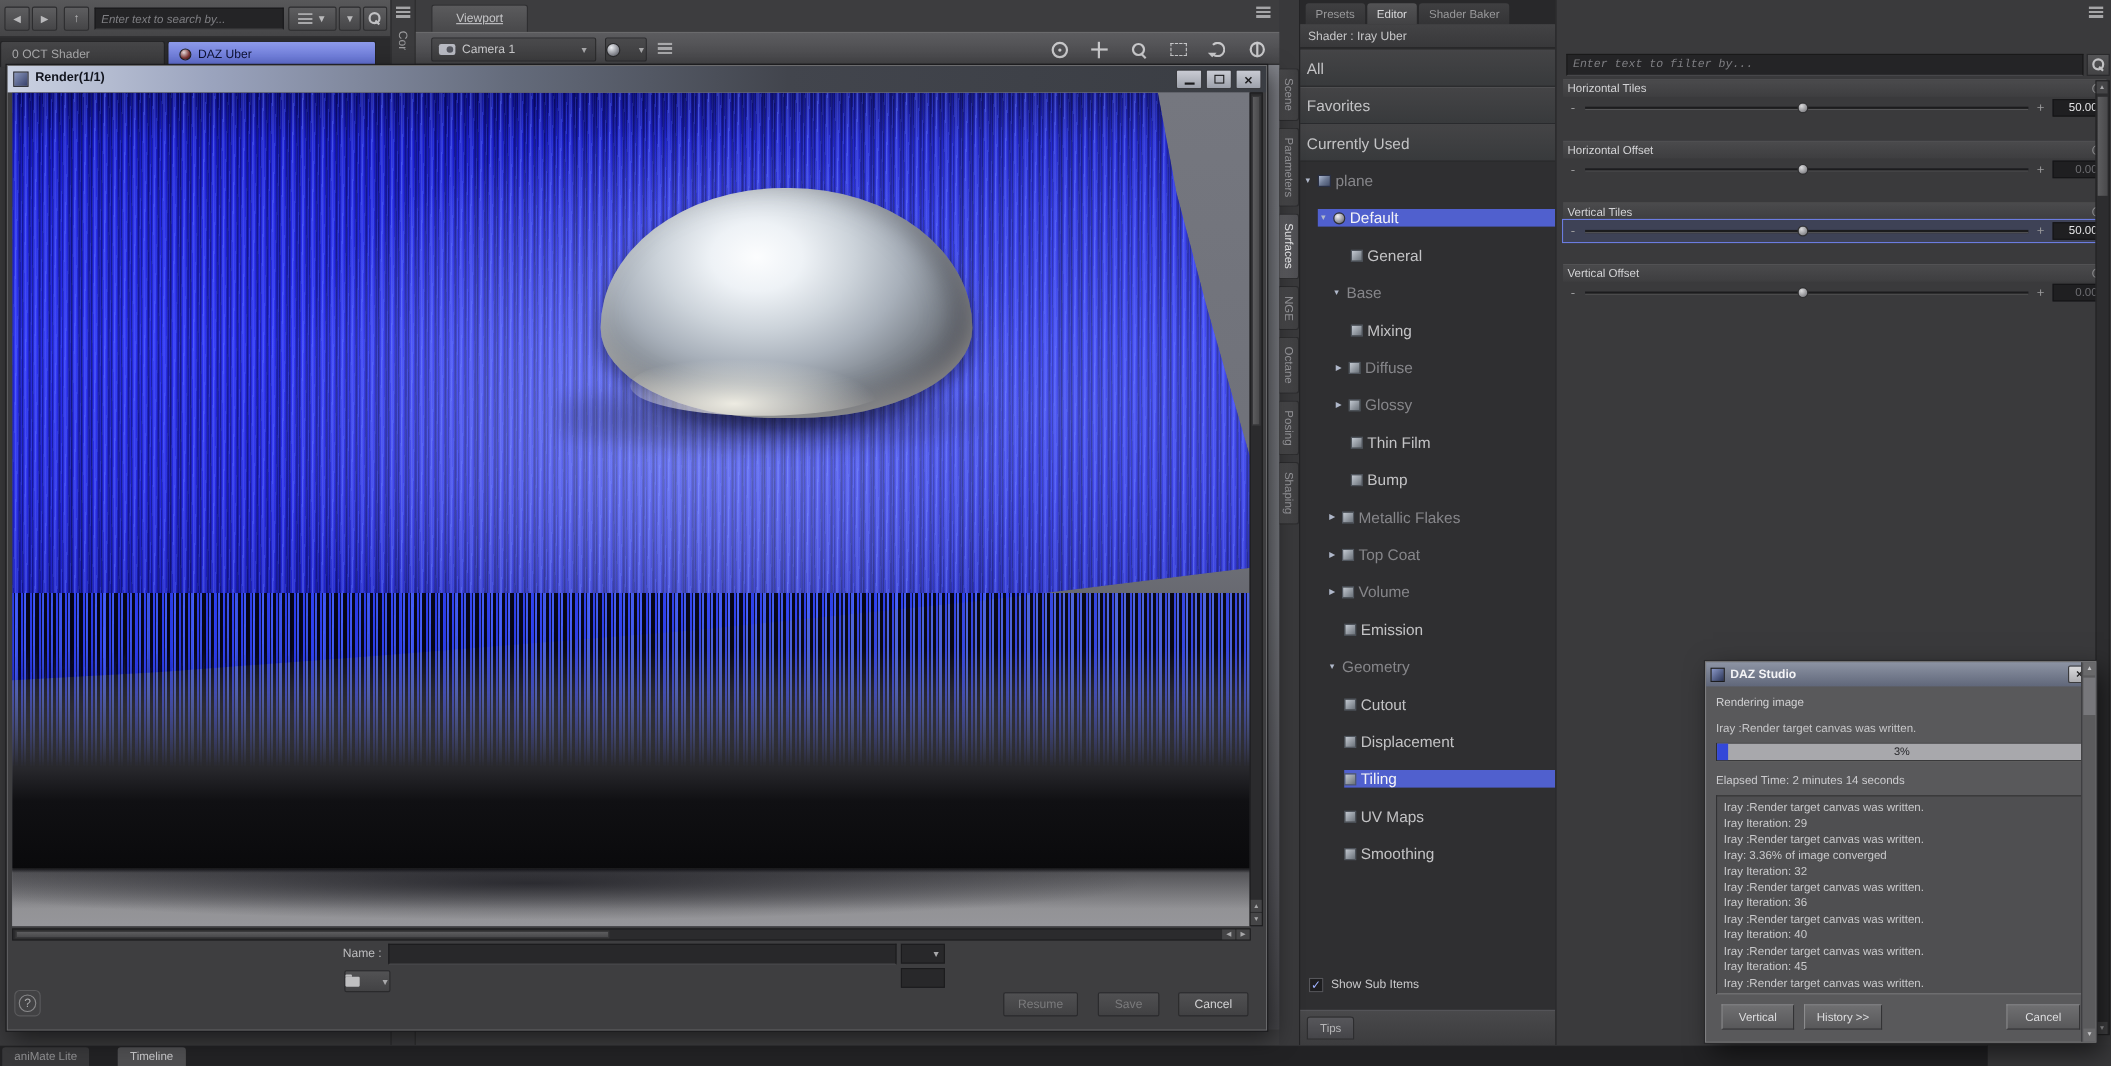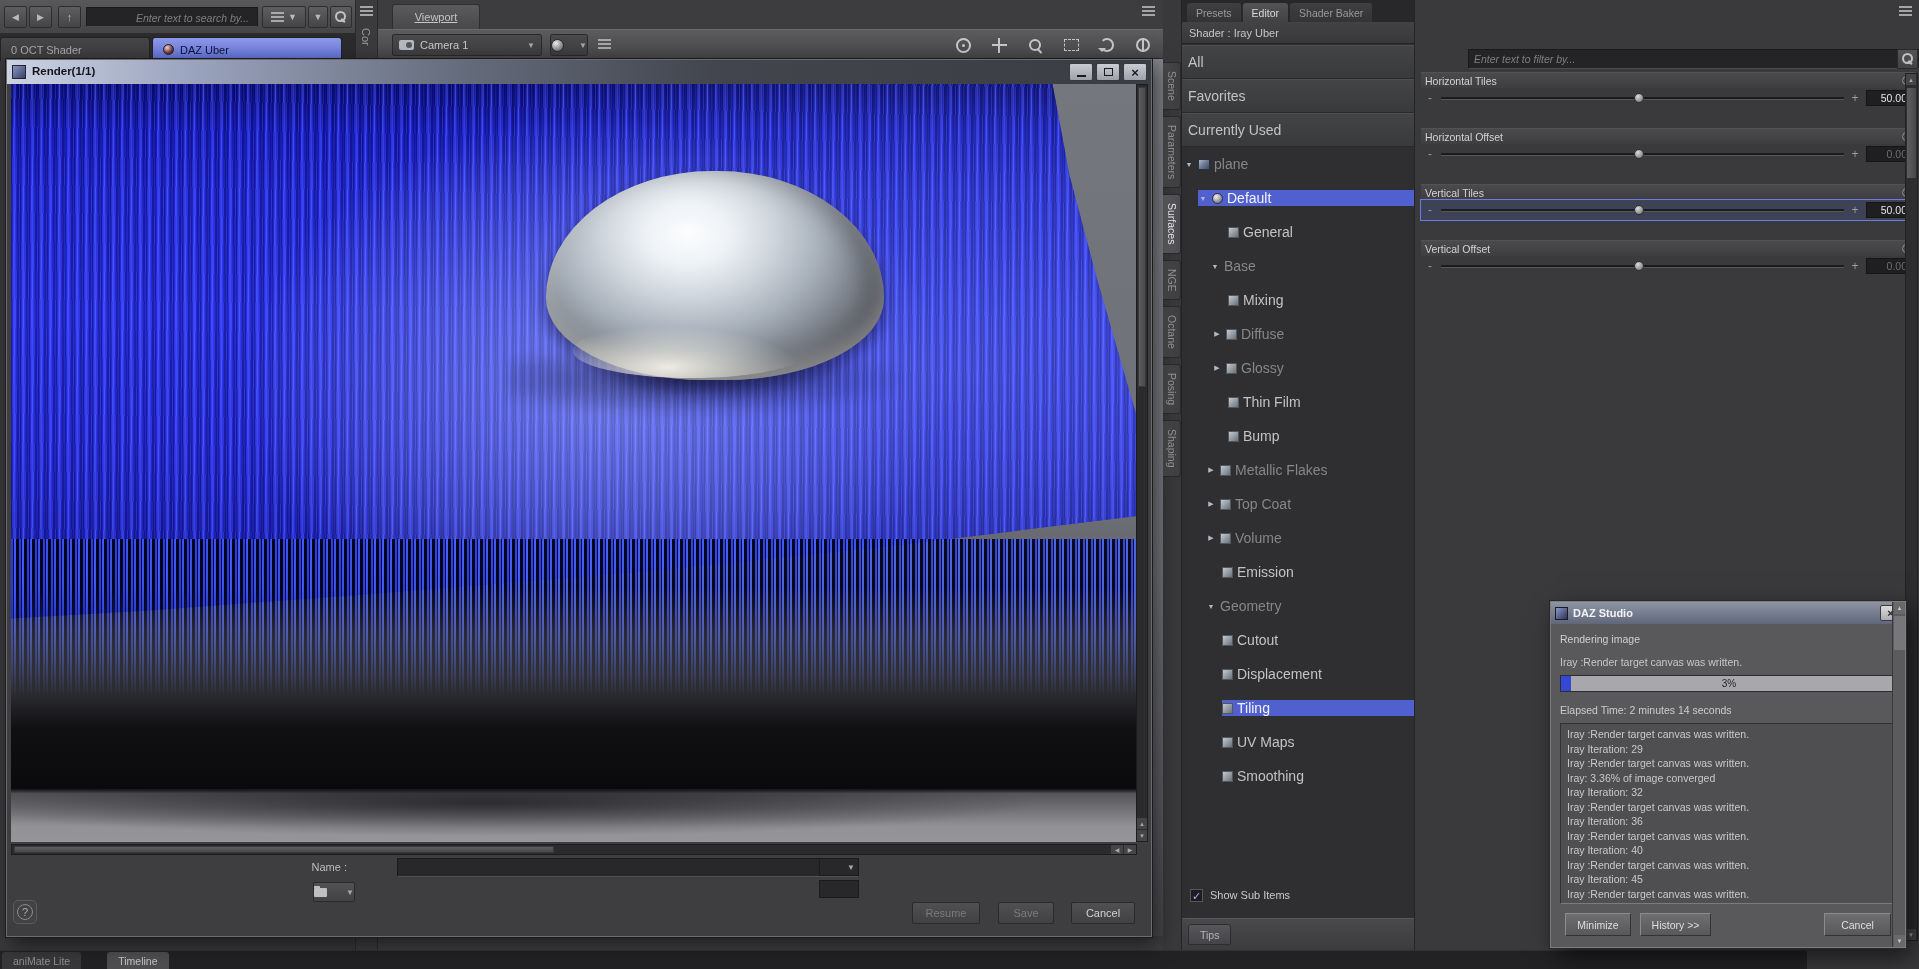--- a/index.html
+++ b/index.html
@@ -1,18 +1,18 @@
 <!DOCTYPE html>
 <html><head>
 <meta charset="utf-8">
 <style>
   * { margin:0; padding:0; box-sizing:border-box; }
   html,body { width:1919px; height:969px; overflow:hidden; background:#39393b;
     font-family:"Liberation Sans","DejaVu Sans",sans-serif; color:#c6c6c8; }
-  input { font-family:inherit;margin-left:44px; }
+  input { font-family:inherit; }
   ::placeholder { color:#7f7f83; font-style:italic; }
 
   
   #top-toolbar { position:absolute; left:0; top:0; width:355px; height:34px;
     background:linear-gradient(180deg,#58585a,#454547); border-bottom:1px solid #2c2c2e; }
   .tbtn { position:absolute; top:6px; height:22px; background:linear-gradient(180deg,#5e5e60,#454547);
     border:1px solid #2d2d2f; border-radius:2px; color:#b9b9bb; font-size:9px;
     display:flex; align-items:center; justify-content:center; }
   #btn-back{left:4px;width:23px} #btn-forward{left:29px;width:23px} #btn-up{left:58px;width:23px;font-size:11px}
   #search-box { position:absolute; left:86px; top:7px; width:172px; height:20px;
@@ -224,21 +224,21 @@
   #tips-btn { position:absolute; left:6px; top:5px; height:21px; padding:0 11px;
     background:linear-gradient(180deg,#57575b,#454549); border:1px solid #2d2d2f;
     border-radius:3px 3px 0 0; color:#b5b5b7; font-size:10.5px; display:flex; align-items:center; }
 
   
   #editor-panel { position:absolute; left:1414px; top:0; width:505px; height:950px;
     background:#3a3a3c; border-left:1px solid #252527; }
   #ep-menu { position:absolute; right:7px; top:6px; }
   #ep-filter { position:absolute; left:9px; top:49px; width:470px; height:20px;
     background:#242426; border:1px solid #191919; border-bottom-color:#4c4c4e; color:#c0c0c0;
-    font-size:10.5px; padding:0 5px; outline:none; }
+    font-size:10.5px; padding:0 5px; outline:none;font-family:Liberation Mono, monospace; }
   #ep-filter-btn { position:absolute; left:482px; top:49px; width:21px; height:20px;
     background:linear-gradient(180deg,#545456,#434345); border:1px solid #2a2a2c;
     display:flex; align-items:center; justify-content:center; }
   #ep-scroll { position:absolute; right:1px; top:73px; width:13px; height:868px;
     background:#2d2d2f; border:1px solid #222224; }
   #ep-thumb { position:absolute; left:1px; top:14px; width:9px; height:90px;
     background:linear-gradient(90deg,#5d5d5f,#49494b); }
   #ep-su{top:0; left:0;} #ep-sd{bottom:0; left:0;}
   #ep-params { position:absolute; left:6px; top:72px; width:494px; display:flex; flex-direction:column; }
   .param { position:relative; height:56px; }
@@ -805,21 +805,21 @@
   <div id="dlg-log-scroll">
     <div class="dscr" id="dls-up">
         <span>▲</span>
       </div>
     <div id="dlg-log-thumb"></div>
     <div class="dscr" id="dls-dn">
         <span>▼</span>
       </div>
   </div>
   <div class="dlg-btn" id="dlg-min">
-      <span>Minimize</span>
+      <span>Vertical</span>
     </div>
   <div class="dlg-btn" id="dlg-hist">
       <span>History &gt;&gt;</span>
     </div>
   <div class="dlg-btn" id="dlg-cancel">
       <span>Cancel</span>
     </div>
 </div>
 
 <div id="bottom-bar">

